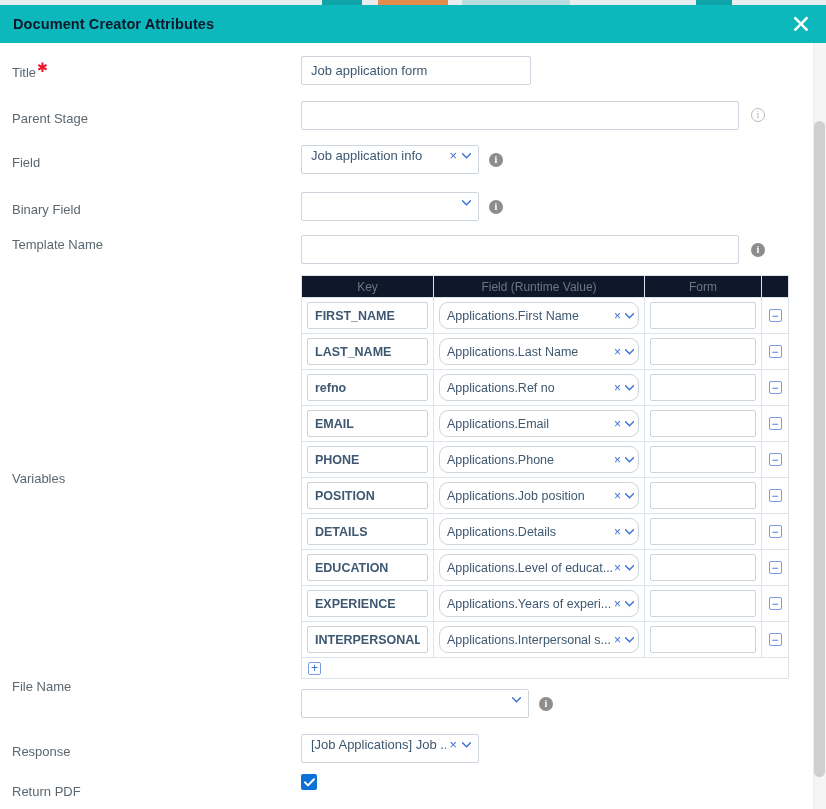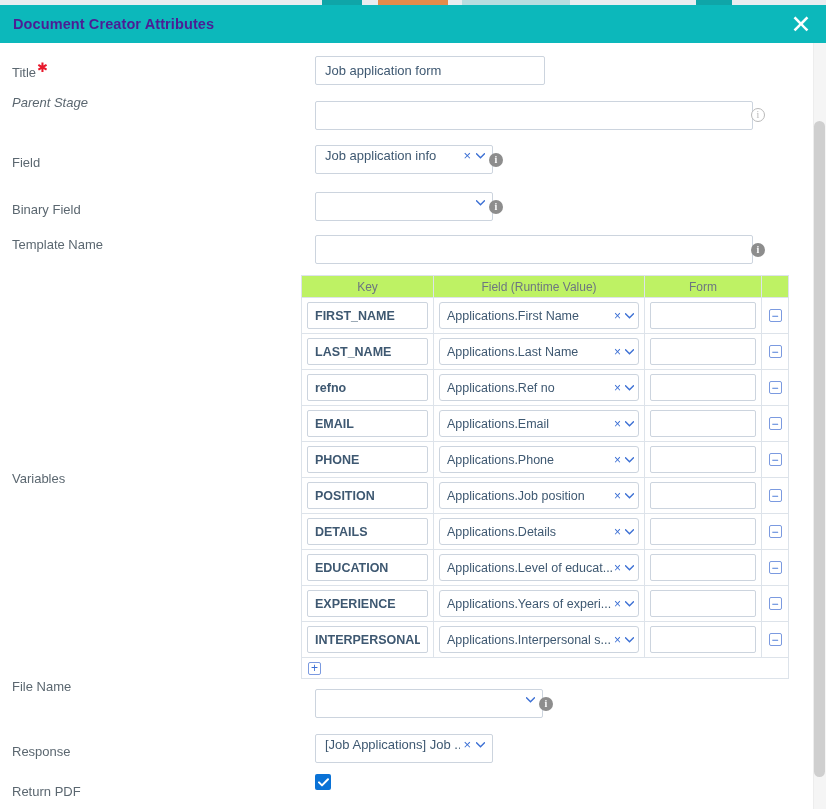--- a/index.html
+++ b/index.html
@@ -16,21 +16,21 @@
   .top-strip { position: absolute; top: 0; left: 0; width: 826px; height: 7px; background: #e9edf0; }
   .strip-seg { position: absolute; top: 0; height: 7px; }
 
   
   .dialog-header {
     position: absolute; top: 5px; left: 0; width: 826px; height: 38px;
     background: #0cb8bb;
     display: flex; align-items: center; justify-content: space-between;
   }
   .dialog-title {
-    color: #4c1d95; font-size: 14.5px; font-weight: bold;
+    color: #0f172a; font-size: 14.5px; font-weight: bold;
     padding-left: 13px; letter-spacing: 0.1px;
   }
   .close-btn {
     width: 44px; height: 38px; display: flex; align-items: center; justify-content: center;
     color: #ffffff; font-size: 25px; font-weight: 300; line-height: 1;
     cursor: pointer; user-select: none; padding-right: 6px;
   }
 
   
   .dialog-body {
@@ -38,21 +38,21 @@
     background: #ffffff; overflow: hidden;
   }
 
   .form-row { position: relative; width: 810px; }
   .lbl {
     position: absolute; left: 12px;
     font-size: 13px; color: #5b6770; white-space: nowrap;
   }
   .req { color: #e8192c; font-size: 13px; vertical-align: super; line-height: 0; margin-left: 1px; }
 
-  .ctl { position: absolute; left: 301px; margin-left: 14px; }
+  .ctl { position: absolute; left: 301px; }
 
   input.txt {
     height: 29px; border: 1px solid #ccd4de; border-radius: 2px;
     padding: 0 9px; font-size: 13px; color: #3e5871;
     font-family: "Liberation Sans", sans-serif; background: #fff; outline: none;
   }
   input.txt::placeholder { color: #9aa7b4; }
 
   .sel {
     height: 29px; border: 1px solid #ccd4de; border-radius: 2px;
@@ -72,21 +72,21 @@
   .info-outline {
     width: 14px; height: 14px; border-radius: 50%; border: 1px solid #b9b9b9;
     color: #b9b9b9; font-size: 10px; font-family: "Liberation Serif", serif;
     display: inline-flex; align-items: center; justify-content: center;
     line-height: 1; cursor: pointer; background: #fff;
   }
 
   
   .grid { position: absolute; left: 301px; border: 1px solid #dde3ea; background: #fff; }
   .grid-head {
-    display: flex; height: 22px; border-bottom: 1px solid #dde3ea; background: #bef264;
+    display: flex; height: 22px; border-bottom: 1px solid #dde3ea; background: #0f172a;
   }
   .gh { font-size: 12px; color: #6d7680; display: flex; align-items: center; justify-content: center; }
   .gh.c1 { width: 132px; border-right: 1px solid #dde3ea; }
   .gh.c2 { width: 211px; border-right: 1px solid #dde3ea; }
   .gh.c3 { width: 117px; border-right: 1px solid #dde3ea; }
   .gh.c4 { width: 26px; }
 
   .grow { display: flex; height: 36px; border-bottom: 1px solid #dde3ea; align-items: center; }
   .gc { display: flex; align-items: center; height: 100%; }
   .gc.c1 { width: 132px; border-right: 1px solid #dde3ea; padding: 0 5px; }
@@ -99,21 +99,21 @@
     padding: 0 7px; font-size: 12.5px; color: #3e5871; outline: none;
     font-family: "Liberation Sans", sans-serif;
     font-weight: bold;
   }
   .gc.c3 input {
     width: 100%; height: 27px; border: 1px solid #ccd4de; border-radius: 2px;
     padding: 0 7px; font-size: 12.5px; color: #3e5871; outline: none;
     font-family: "Liberation Sans", sans-serif;
   }
   .gsel {
-    width: 100%; height: 27px; border: 1px solid #ccd4de; border-radius: 3px;
+    width: 100%; height: 27px; border: 1px solid #ccd4de; border-radius: 9px;
     display: flex; align-items: center; padding: 0 4px 0 7px;
     font-size: 12.5px; color: #3e5871; cursor: pointer; background: #fff;
   }
   .gsel .gv { flex: 1; white-space: nowrap; overflow: hidden; }
   .gsel .clr { color: #3b6fd4; font-size: 12px; padding: 0 4px 0 2px; }
   .gsel .cv { color: #3b6fd4; font-size: 10px; line-height: 1; }
 
   .minus-btn, .plus-btn {
     width: 13px; height: 13px; border: 1px solid #7b9ae0; border-radius: 2px;
     background: #fff; display: flex; align-items: center; justify-content: center;
@@ -157,21 +157,21 @@
   <div class="dialog-body">
 
     <div class="form-row">
       <div class="lbl" style="top:22px;"><span>Title</span><span class="req">✱</span></div>
       <div class="ctl" style="top:13px;">
         <input class="txt" style="width: 230px;" value="Job application form">
       </div>
     </div>
 
     <div class="form-row">
-      <div class="lbl" style="top:52px;font-style:italic;">Parent Stage</div>
+      <div class="lbl" style="top:68px;">Parent Stage</div>
       <div class="ctl" style="top:58px;">
         <input class="txt" style="width: 438px;" value="">
       </div>
       <div style="position:absolute;left:751px;top:65px;" class="info-outline">i</div>
     </div>
 
     <div class="form-row">
       <div class="lbl" style="top:112px;">Field</div>
       <div class="ctl" style="top:102px;">
         <div class="sel" style="width:178px;">

